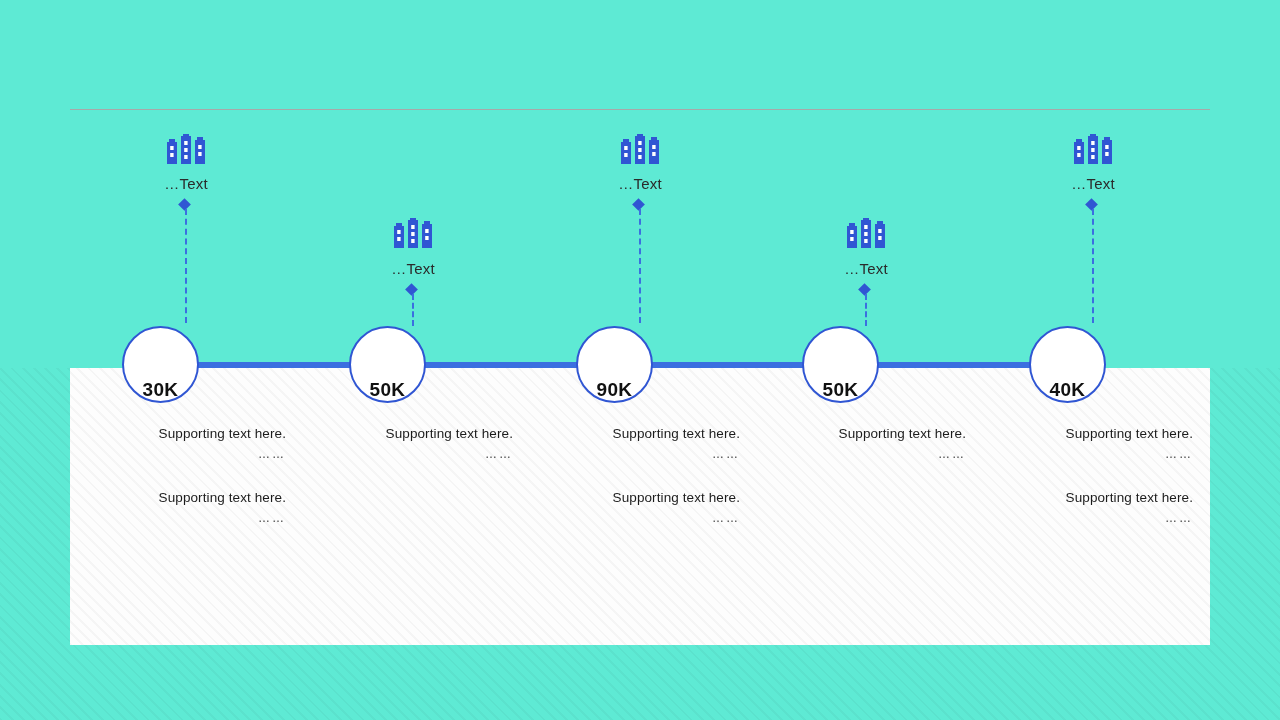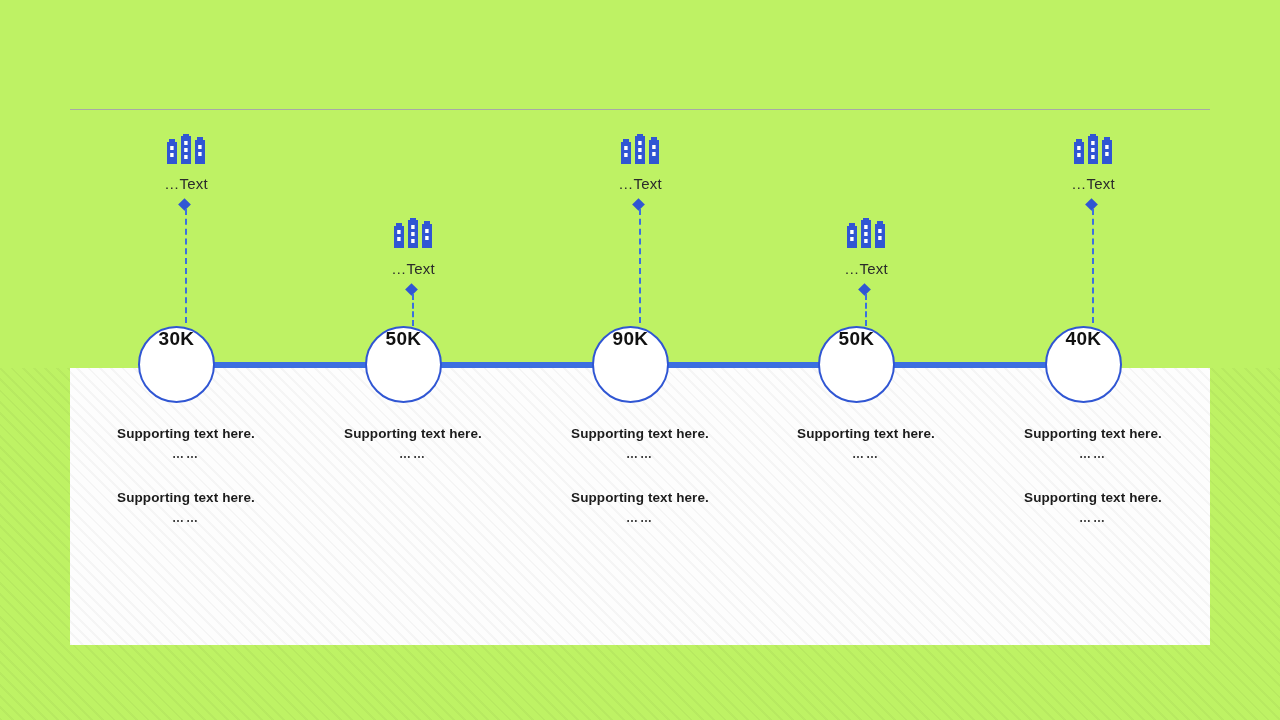--- a/index.html
+++ b/index.html
@@ -10,21 +10,21 @@
     height: 720px;
     overflow: hidden;
     background: #ffffff;
     font-family: "Liberation Sans", sans-serif;
   }
 
   #slide {
     position: relative;
     width: 1280px;
     height: 720px;
-    background: #bef264;
+    background: #5eead4;
   }
 
   
   .hatch-outer {
     position: absolute;
     left: 0;
     top: 368px;
     width: 1280px;
     height: 352px;
     background-image: repeating-linear-gradient(
@@ -111,46 +111,45 @@
     left: 94px;
     width: 9px;
     height: 9px;
     background: #3056d3;
     transform: rotate(45deg);
   }
 
   
   .circle {
     position: absolute;
-    left: 52px;
+    left: 36px;
     width: 77px;
     height: 77px;
     border-radius: 50%;
     border: 2.5px solid #3056d3;
     background: #ffffff;
     display: flex;
-    align-items: flex-start;
+    align-items: flex-end;
     justify-content: center;
     z-index: 4;
   }
   .circle span {
     font-size: 19px;
     font-weight: bold;
     color: #111111;
     letter-spacing: 0.3px;
   }
 
   
   .support {
     position: absolute;
     left: 0;
     width: 200px;
-    text-align: center;
+    text-align: right;
     z-index: 3;
-    font-weight: bold;
   }
   .support .line1 {
     font-size: 13.5px;
     color: #1c1c1c;
     white-space: nowrap;
     letter-spacing: 0.1px;
   }
   .support .line2 {
     font-size: 12px;
     color: #3a3a3a;

